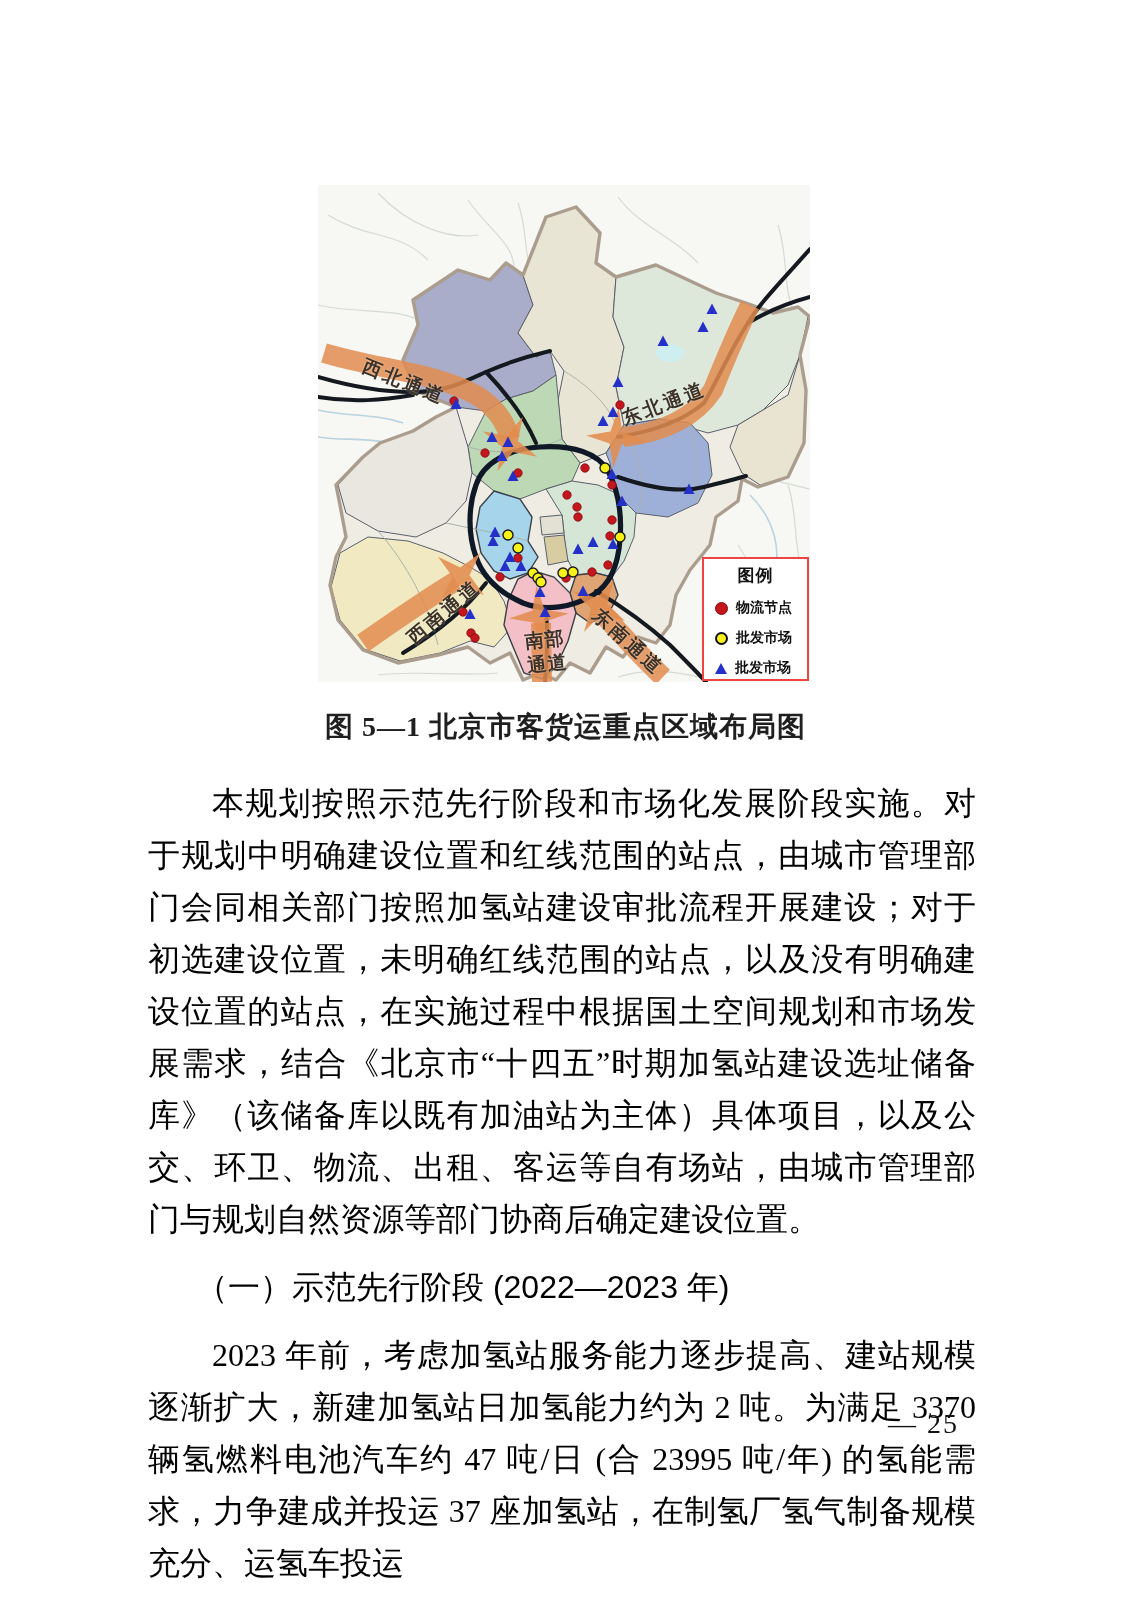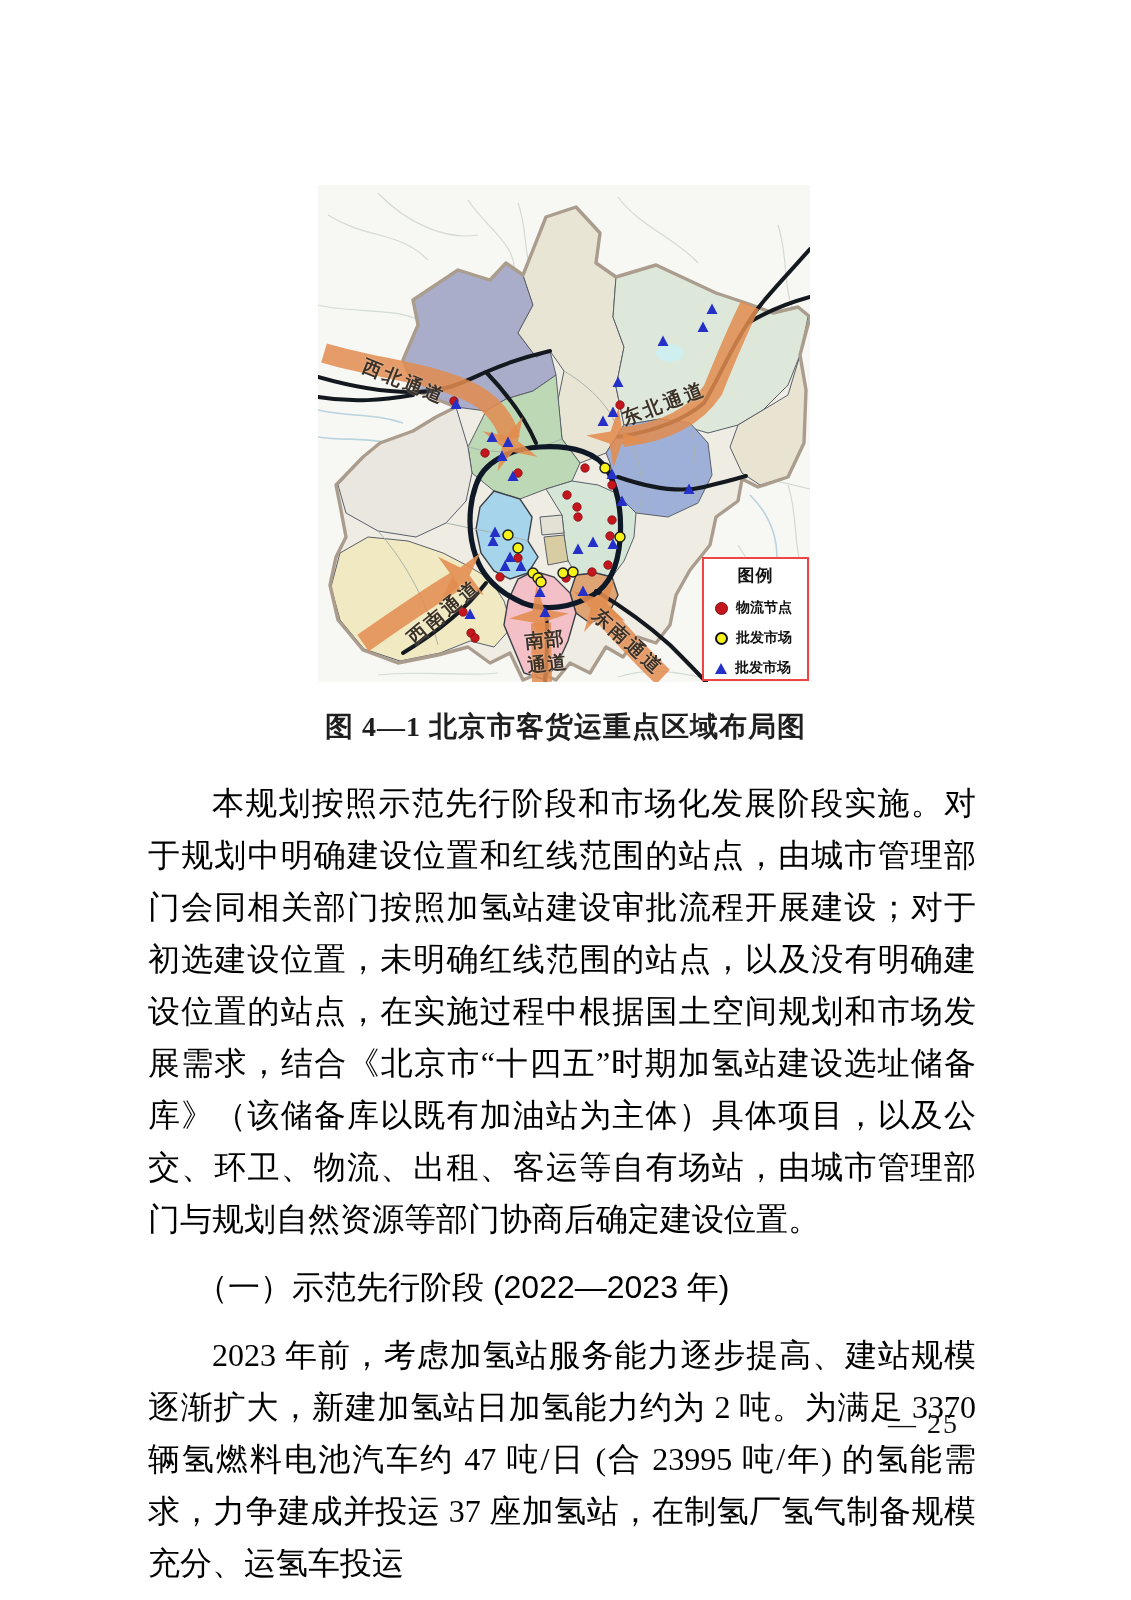--- a/index.html
+++ b/index.html
@@ -211,21 +211,21 @@
         <span class="lg-circle"></span>
         <span>批发市场</span>
       </div>
       <div class="legend-item">
         <span class="lg-tri"></span>
         <span>批发市场</span>
       </div>
     </div>
   </div>
 
-  <div class="figcaption">图 4—1 北京市客货运重点区域布局图</div>
+  <div class="figcaption">图 5—1 北京市客货运重点区域布局图</div>
 
   <main class="body-text">
     <p class="para">本规划按照示范先行阶段和市场化发展阶段实施。对于规划中明确建设位置和红线范围的站点，由城市管理部门会同相关部门按照加氢站建设审批流程开展建设；对于初选建设位置，未明确红线范围的站点，以及没有明确建设位置的站点，在实施过程中根据国土空间规划和市场发展需求，结合《北京市“十四五”时期加氢站建设选址储备库》（该储备库以既有加油站为主体）具体项目，以及公交、环卫、物流、出租、客运等自有场站，由城市管理部门与规划自然资源等部门协商后确定建设位置。</p>
     <h3 class="heading">（一）示范先行阶段 (2022—2023 年)</h3>
     <p class="para">2023 年前，考虑加氢站服务能力逐步提高、建站规模逐渐扩大，新建加氢站日加氢能力约为 2 吨。为满足 3370 辆氢燃料电池汽车约 47 吨/日 (合 23995 吨/年) 的氢能需求，力争建成并投运 37 座加氢站，在制氢厂氢气制备规模充分、运氢车投运</p>
   </main>
 
   <footer class="page-footer">
     <span>— 25</span>
   </footer>

